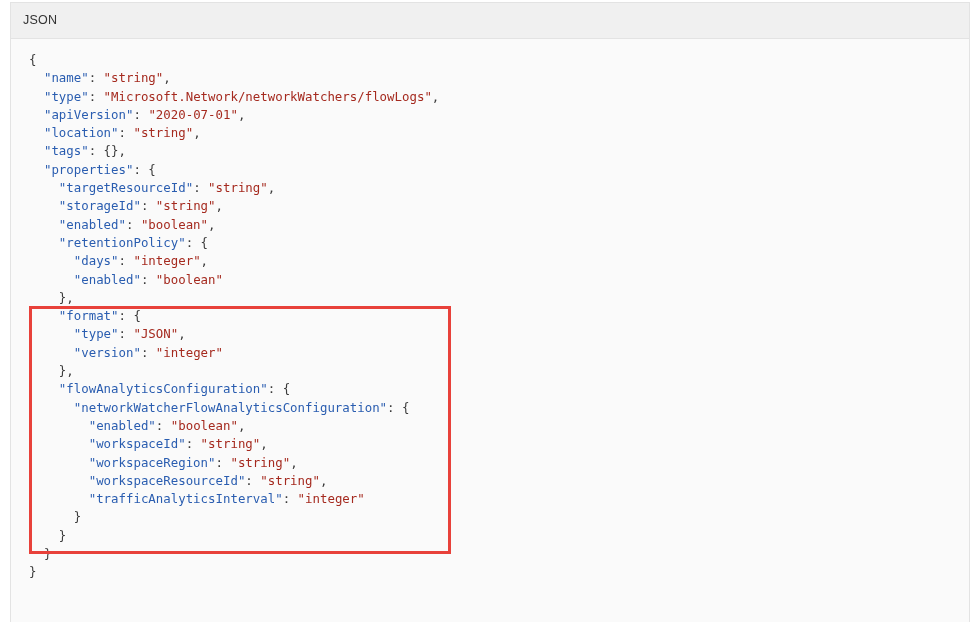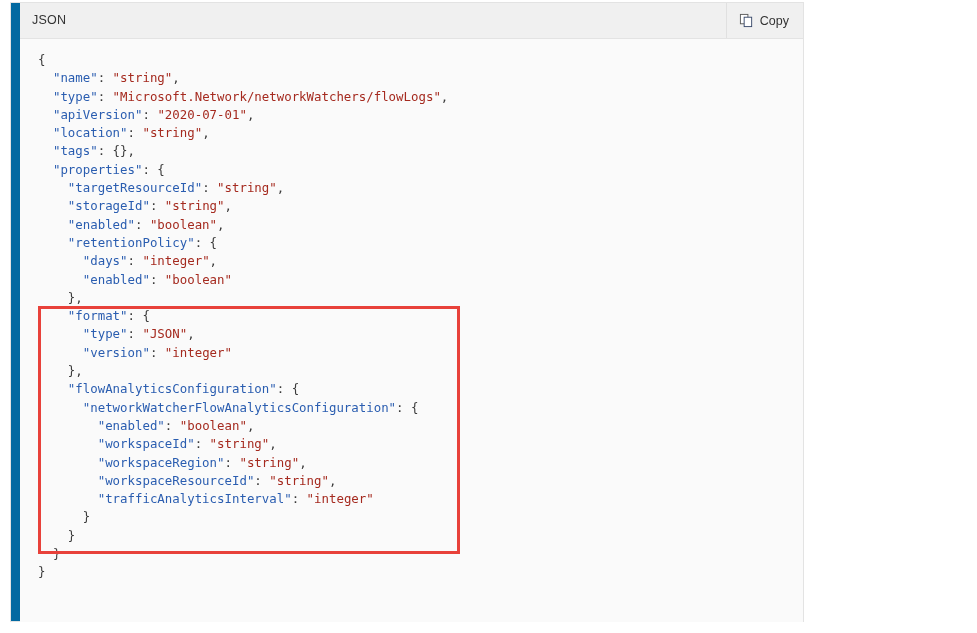--- a/index.html
+++ b/index.html
@@ -11,26 +11,25 @@
     width: 977px;
     height: 633px;
     font-family: "Liberation Sans", sans-serif;
     -webkit-font-smoothing: antialiased;
   }
 
   .panel {
     position: absolute;
     left: 10px;
     top: 2px;
-    width: 794px;
+    width: 960px;
     height: 620px;
     box-sizing: border-box;
     border: 1px solid #e3e3e3;
-    background: #0369a1;
-    padding-left: 9px;
+    background: #b91c1c;
   }
 
   
   .panel-header {
     position: relative;
     height: 36px;
     box-sizing: border-box;
     background: #f0f0f0;
     border-bottom: 1px solid #e3e3e3;
     display: flex;
@@ -108,32 +107,20 @@
   }
 </style>
 </head>
 <body>
 
 <div class="panel">
 
   <div class="panel-header">
     <div class="panel-title">JSON</div>
 
-    <div class="header-actions">
-      <div class="header-divider"></div>
-      <button class="copy-button">
-        <span class="copy-icon">
-          <svg viewBox="0 0 16 16" width="15" height="15" aria-hidden="true">
-            <rect x="1.5" y="1.5" width="8" height="10" fill="#ffffff" stroke="#5a5a5a" stroke-width="1"></rect>
-            <rect x="5.5" y="4.5" width="8" height="10" fill="#ffffff" stroke="#3a4a6b" stroke-width="1"></rect>
-          </svg>
-        </span>
-        <span>Copy</span>
-      </button>
-    </div>
   </div>
 
   <div class="code-body">
     <pre class="code-pre" id="code-pre"><span class="ln"><span class="p">{</span></span><span class="ln">  <span class="k">"name"</span><span class="p">: </span><span class="s">"string"</span><span class="p">,</span></span><span class="ln">  <span class="k">"type"</span><span class="p">: </span><span class="s">"Microsoft.Network/networkWatchers/flowLogs"</span><span class="p">,</span></span><span class="ln">  <span class="k">"apiVersion"</span><span class="p">: </span><span class="s">"2020-07-01"</span><span class="p">,</span></span><span class="ln">  <span class="k">"location"</span><span class="p">: </span><span class="s">"string"</span><span class="p">,</span></span><span class="ln">  <span class="k">"tags"</span><span class="p">: {},</span></span><span class="ln">  <span class="k">"properties"</span><span class="p">: {</span></span><span class="ln">    <span class="k">"targetResourceId"</span><span class="p">: </span><span class="s">"string"</span><span class="p">,</span></span><span class="ln">    <span class="k">"storageId"</span><span class="p">: </span><span class="s">"string"</span><span class="p">,</span></span><span class="ln">    <span class="k">"enabled"</span><span class="p">: </span><span class="s">"boolean"</span><span class="p">,</span></span><span class="ln">    <span class="k">"retentionPolicy"</span><span class="p">: {</span></span><span class="ln">      <span class="k">"days"</span><span class="p">: </span><span class="s">"integer"</span><span class="p">,</span></span><span class="ln">      <span class="k">"enabled"</span><span class="p">: </span><span class="s">"boolean"</span></span><span class="ln">    <span class="p">},</span></span><span class="ln">    <span class="k">"format"</span><span class="p">: {</span></span><span class="ln">      <span class="k">"type"</span><span class="p">: </span><span class="s">"JSON"</span><span class="p">,</span></span><span class="ln">      <span class="k">"version"</span><span class="p">: </span><span class="s">"integer"</span></span><span class="ln">    <span class="p">},</span></span><span class="ln">    <span class="k">"flowAnalyticsConfiguration"</span><span class="p">: {</span></span><span class="ln">      <span class="k">"networkWatcherFlowAnalyticsConfiguration"</span><span class="p">: {</span></span><span class="ln">        <span class="k">"enabled"</span><span class="p">: </span><span class="s">"boolean"</span><span class="p">,</span></span><span class="ln">        <span class="k">"workspaceId"</span><span class="p">: </span><span class="s">"string"</span><span class="p">,</span></span><span class="ln">        <span class="k">"workspaceRegion"</span><span class="p">: </span><span class="s">"string"</span><span class="p">,</span></span><span class="ln">        <span class="k">"workspaceResourceId"</span><span class="p">: </span><span class="s">"string"</span><span class="p">,</span></span><span class="ln">        <span class="k">"trafficAnalyticsInterval"</span><span class="p">: </span><span class="s">"integer"</span></span><span class="ln">      <span class="p">}</span></span><span class="ln">    <span class="p">}</span></span><span class="ln">  <span class="p">}</span></span><span class="ln"><span class="p">}</span></span></pre>
     <div class="annotation-box"></div>
   </div>
 
 </div>
 
 </body></html>

